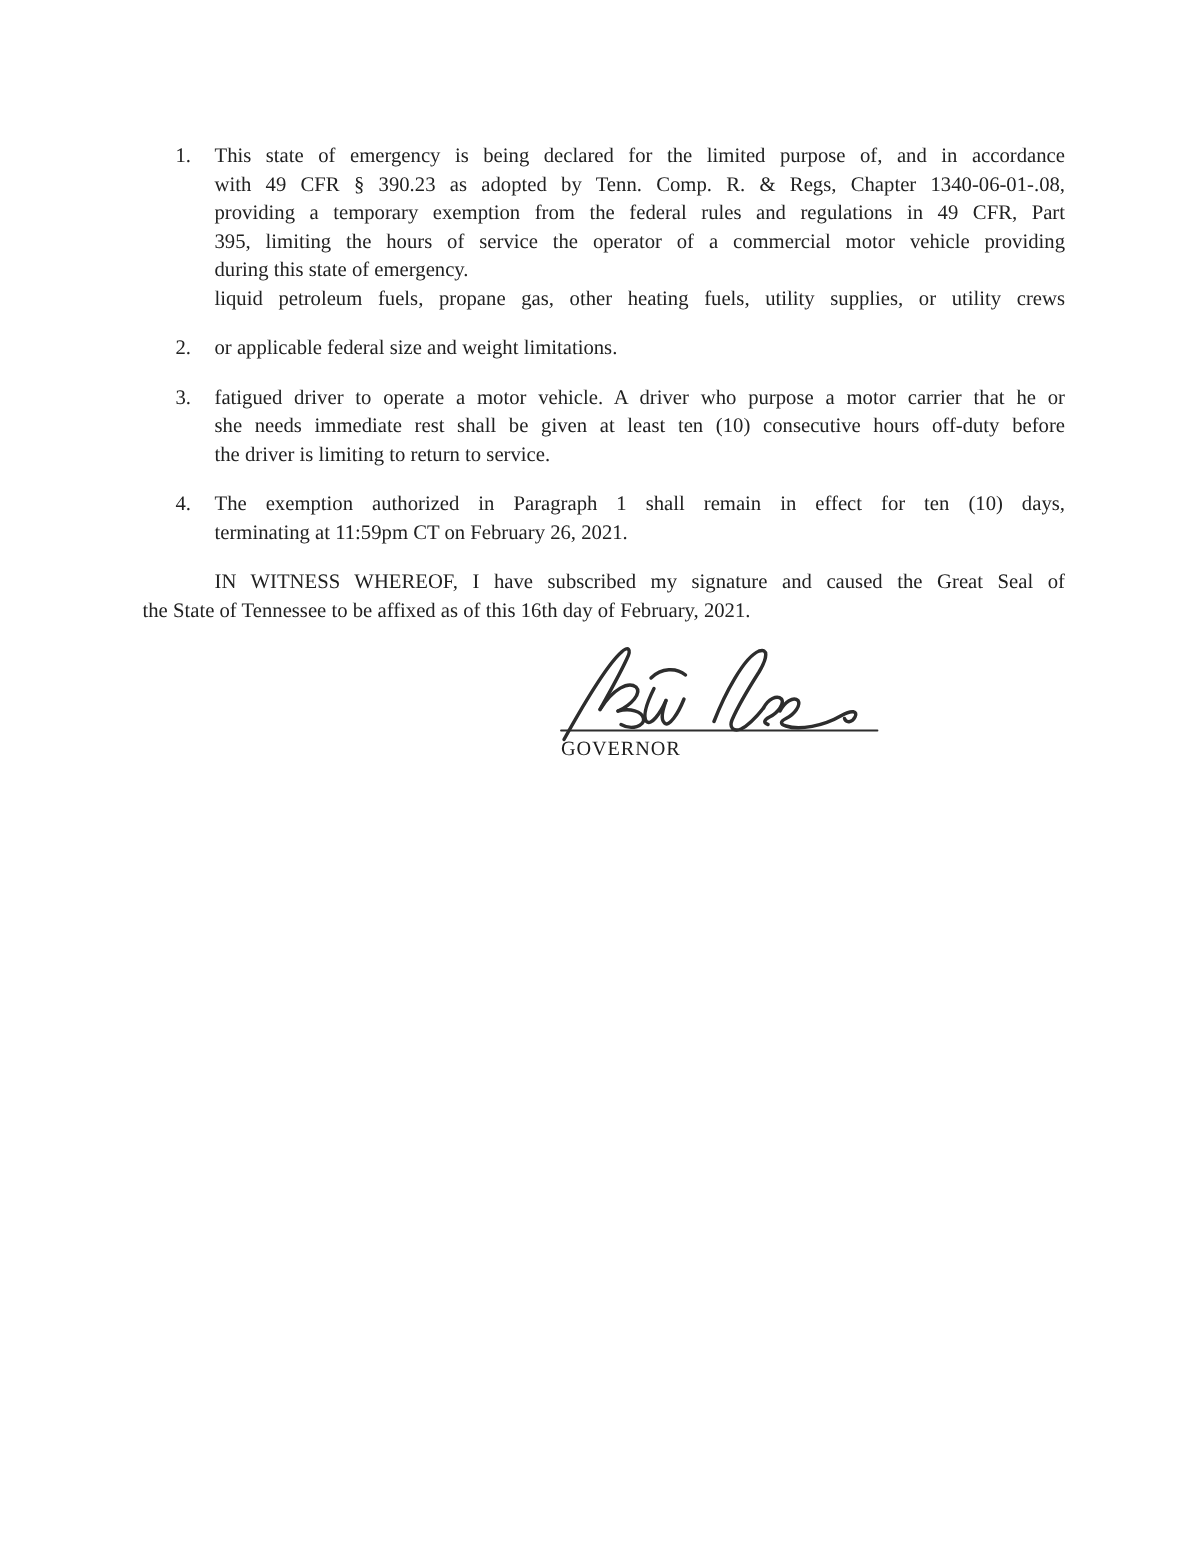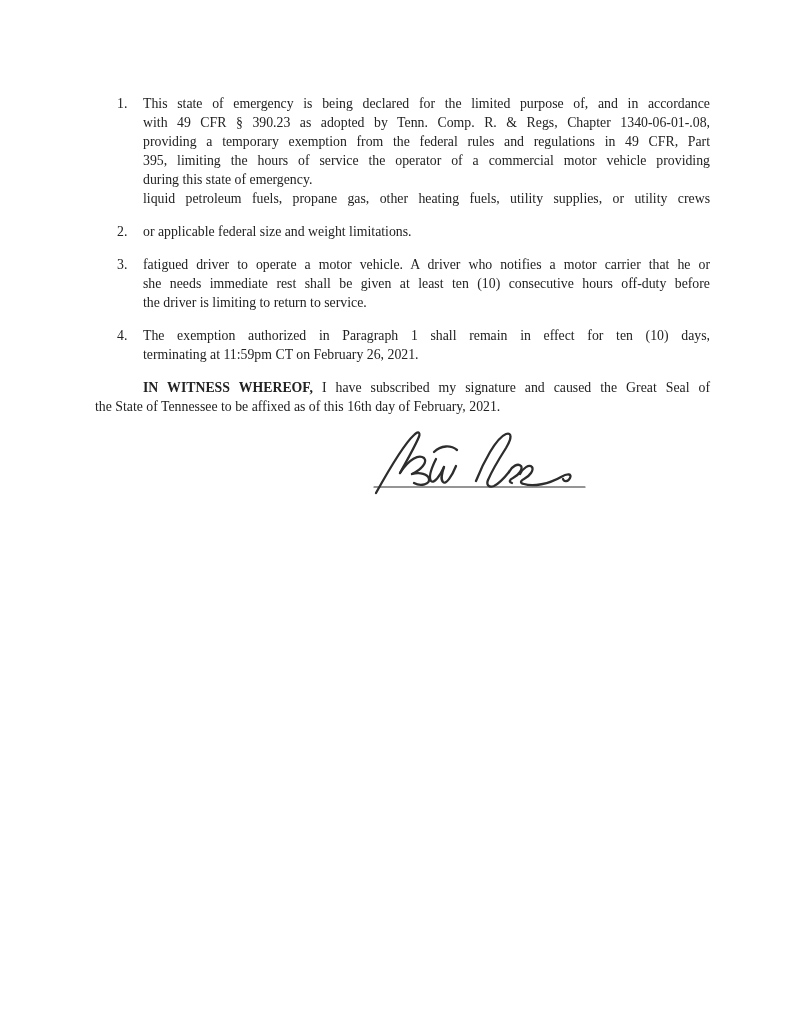--- a/index.html
+++ b/index.html
@@ -30,21 +30,21 @@
     text-align: justify;
     text-align-last: justify;
   }
   .ln.last {
     text-align: justify;
     text-align-last: left;
   }
   .closing { margin: 0 0 14px 0; }
   .closing .ln { display: block; }
   .closing .indent { padding-left: 48px; }
-  .closing strong { font-weight: bold; }
+  .closing strong { font-weight: normal; }
   .sig-block {
     margin-left: 278px;
     margin-top: 14px;
     width: 215px;
   }
   .sig-block svg { display: block; }
   .sig-title {
     font-size: 13.5px;
     letter-spacing: 0.6px;
     margin-top: -11px;
@@ -67,21 +67,21 @@
     <div class="ln">liquid petroleum fuels, propane gas, other heating fuels, utility supplies, or utility crews</div>
   </div>
 
   <div class="order-item">
     <span class="num">2.</span>
     <div class="ln last">or applicable federal size and weight limitations.</div>
   </div>
 
   <div class="order-item">
     <span class="num">3.</span>
-    <div class="ln">fatigued driver to operate a motor vehicle. A driver who notifies a motor carrier that he or</div>
+    <div class="ln">fatigued driver to operate a motor vehicle. A driver who purpose a motor carrier that he or</div>
     <div class="ln">she needs immediate rest shall be given at least ten (10) consecutive hours off-duty before</div>
     <div class="ln last">the driver is limiting to return to service.</div>
   </div>
 
   <div class="order-item">
     <span class="num">4.</span>
     <div class="ln">The exemption authorized in Paragraph 1 shall remain in effect for ten (10) days,</div>
     <div class="ln last">terminating at 11:59pm CT on February 26, 2021.</div>
   </div>
 
@@ -105,15 +105,16 @@
 
         <path d="M103,51 C110,33 123,8 133,4 C139,2 139,8 133,18 C126,29 118,43 115,50 C113,55 116,58 121,56 C127,53 132,47 136,42"></path>
 
         <path d="M136,42 C139,36 145,33 148,36 C150,39 146,45 140,48 C136,50 136,52 139,53"></path>
 
         <path d="M147,44 C150,38 156,34 159,37 C161,40 157,46 151,49 C147,51 147,53 151,54 C160,57 176,54 188,47 C195,43 199,44 197,48 C195,52 191,52 190,49"></path>
 
         <path d="M1,57 L212,57" stroke-width="1.2"></path>
       </g>
     </svg>
+    <div class="sig-title">GOVERNOR</div>
   </div>
 
 </div>
 
 </body></html>

